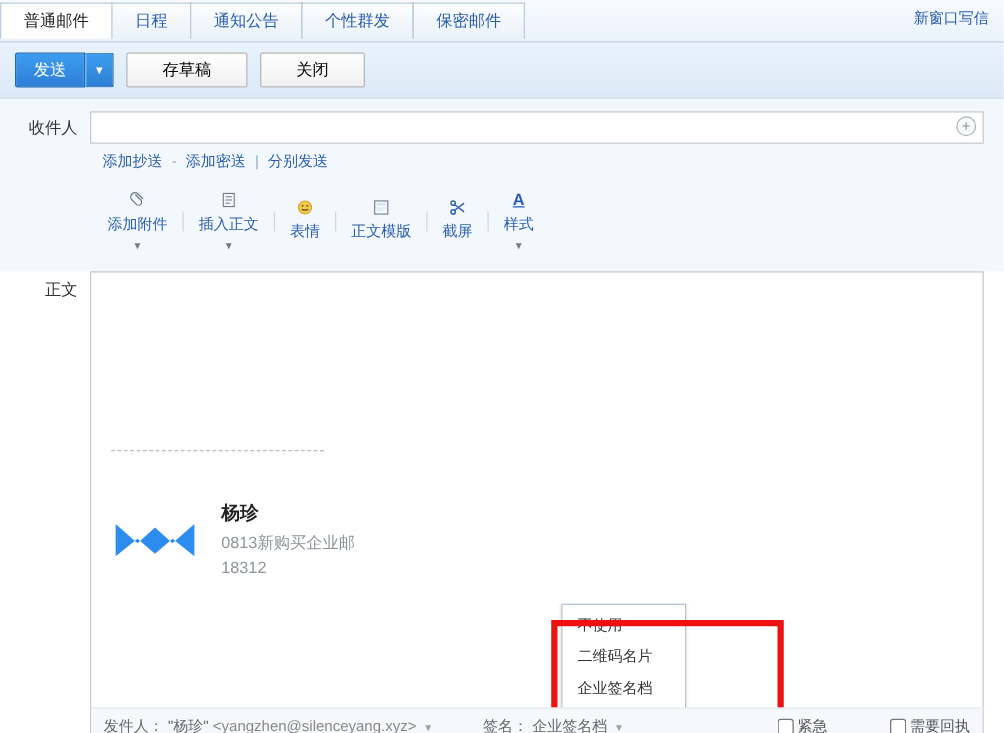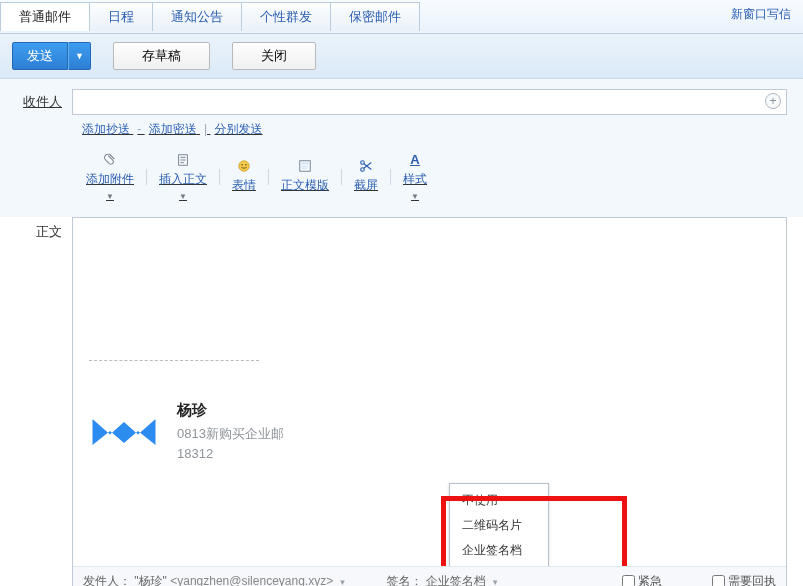--- a/index.html
+++ b/index.html
@@ -6,29 +6,29 @@
 body { font-family: "Microsoft YaHei", Arial, sans-serif; font-size: 12px; background: #fff; color: #333; }
 .wrapper { width: 803px; }
 
 
 .tabs-row { display: flex; align-items: center; border-bottom: 1px solid #bcd; background: linear-gradient(#f7fbff,#eaf2fb); position: relative; height: 34px; }
 .tab { padding: 0 18px; line-height: 28px; border: 1px solid #bcd; border-bottom: none; margin-right: -1px; background: linear-gradient(#fdfefe,#e9f1f9); color: #2a5db0; cursor: pointer; font-size: 13px; }
 .tab.active { background: #fff; color: #222; font-weight: 400; z-index: 2; position: relative; }
 .new-window { position: absolute; right: 12px; top: 6px; color: #2a5db0; cursor: pointer; }
 
 
-.toolbar { display: flex; align-items: center; padding: 8px 12px; background: linear-gradient(#eaf3fc,#dbe9f7); border-bottom: 1px solid #c9d8e8; gap: 22px; }
+.toolbar { display: flex; align-items: center; padding: 8px 12px; background: linear-gradient(#eaf3fc,#dbe9f7); border-bottom: 1px solid #c9d8e8; gap: 10px; }
 .btn-send-wrap { display: flex; }
 .btn-send { background: linear-gradient(#3d9df0,#2d7fd4); color: #fff; border: 1px solid #2069b6; padding: 4px 14px; font-size: 13px; cursor: pointer; border-radius: 2px 0 0 2px; }
 .btn-send-drop { background: linear-gradient(#3d9df0,#2d7fd4); color: #fff; border: 1px solid #2069b6; border-left: 1px solid #6bb1ea; padding: 4px 6px; cursor: pointer; border-radius: 0 2px 2px 0; font-size: 9px; }
 .btn-plain { background: linear-gradient(#fefefe,#f0f0f0); border: 1px solid #b9b9b9; padding: 4px 28px; font-size: 13px; cursor: pointer; border-radius: 2px; }
 
 
 .form-band { background: #f3f8fd; padding: 0 0 6px 0; }
-.compose { padding: 10px 16px 4px 16px; text-decoration: underline; }
+.compose { padding: 10px 16px 4px 16px; }
 .field-row { display: flex; align-items: center; margin-bottom: 6px; }
 .label { width: 56px; text-align: right; padding-right: 10px; color: #333; font-size: 13px; }
 .input-line { flex: 1; position: relative; }
 .tx { width: 100%; height: 26px; border: 1px solid #c0c9d4; background: #fff; padding: 0 6px; font-size: 12px; }
 .plus-circle { position: absolute; right: 6px; top: 4px; width: 16px; height: 16px; border: 1px solid #aeb7c0; border-radius: 50%; color: #8a939c; text-align: center; line-height: 14px; font-size: 12px; cursor: pointer; background: #f7f9fb; }
 .apps-icon { position: absolute; right: 6px; top: 4px; width: 16px; height: 16px; cursor: pointer; }
 .apps-icon span { position: absolute; width: 4px; height: 4px; }
 .sub-links { margin-left: 66px; color: #2a5db0; font-size: 12px; margin-bottom: 8px; }
 .sub-links span { cursor: pointer; }
 .sep { color: #9ab; margin: 0 4px; }

